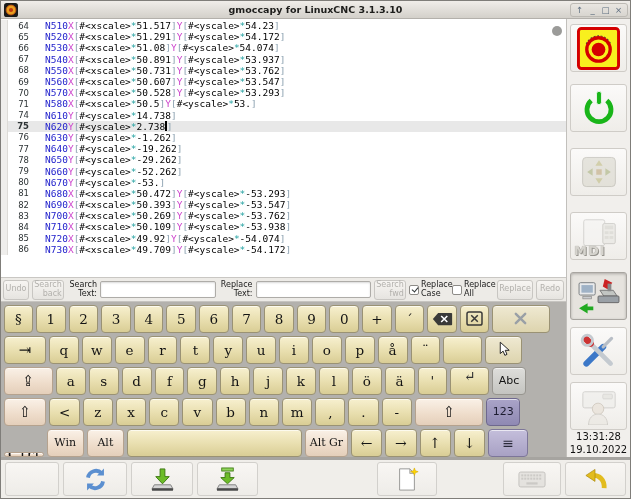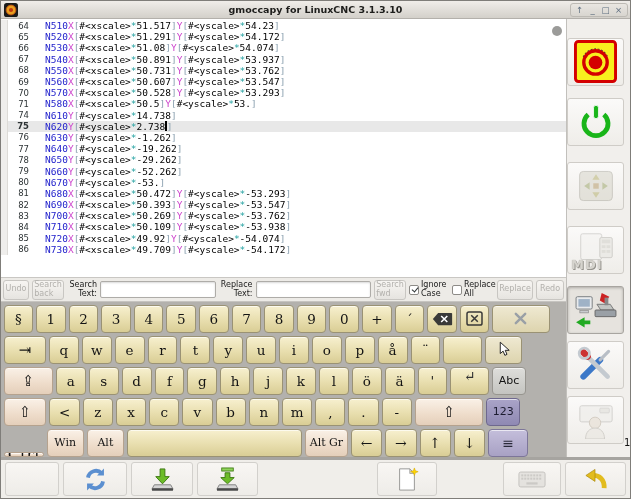--- a/index.html
+++ b/index.html
@@ -24,21 +24,21 @@
   .code-line.cur .lineno{font-weight:bold;}
   .code{font-family:"DejaVu Sans Mono",monospace;font-size:9.5px;padding-left:9px;color:#000;}
   .code .nw{color:#2323cc;}
   .code .ax{color:#cc44cc;}
   .code .br{color:#8ba0b0;}
   .code .op{color:#20a0a0;}
   .caret{display:inline-block;width:1.5px;height:10px;background:#000;vertical-align:-1px;}
   .scroll-thumb{position:absolute;right:4px;top:7px;width:10px;height:10px;border-radius:50%;background:#9b9b99;}
   
   .searchbar{height:24px;flex:0 0 24px;background:#edebe7;border-bottom:1px solid #c6c4c0;display:flex;align-items:center;padding:0 2px;gap:3px;font-size:8px;}
-  .sbtn{background:linear-gradient(#f7f5f2,#e6e4e0);border:1px solid #c8c6c2;border-radius:3px;color:#b2b0ac;text-align:left;line-height:1.1;padding:1px 2px;height:20px;display:flex;align-items:center;justify-content:center;}
+  .sbtn{background:linear-gradient(#f7f5f2,#e6e4e0);border:1px solid #c8c6c2;border-radius:3px;color:#b2b0ac;text-align:right;line-height:1.1;padding:1px 2px;height:20px;display:flex;align-items:center;justify-content:center;}
   .sbtn.one{width:26px;flex:0 0 26px;}
   .sbtn.two{width:32px;flex:0 0 32px;}
   .slabel{color:#1a1a1a;text-align:right;line-height:1.1;flex:0 0 auto;}
   .sinput{height:17px;background:#fff;border:1px solid #aeaca8;border-radius:2px;box-shadow:inset 0 1px 2px rgba(0,0,0,.15);flex:1 1 96px;min-width:60px;font-size:8px;padding:0 2px;font-family:"DejaVu Sans",sans-serif;}
   .chkwrap{display:flex;align-items:center;gap:2px;flex:0 0 auto;}
   .chk{width:10px;height:10px;background:#fff;border:1px solid #8d8b87;border-radius:2px;position:relative;flex:0 0 10px;}
   .chk.on:after{content:"";position:absolute;left:2px;top:1px;width:5px;height:3px;border-left:1.6px solid #2e3436;border-bottom:1.6px solid #2e3436;transform:rotate(-50deg);}
   .chklabel{color:#1a1a1a;line-height:1.1;}
   
   .keyboard{height:157px;flex:0 0 157px;background:#b3b1ad;padding:1px 1px;display:flex;flex-direction:column;}
@@ -46,21 +46,21 @@
   .k{margin:1.5px;border-radius:4px;border:1px solid #9a9274;background:linear-gradient(180deg,#f7f0cf 0%,#e8deae 55%,#d9cd95 100%);box-shadow:inset 0 1px 0 rgba(255,255,255,.65);display:flex;align-items:center;justify-content:center;font-family:"DejaVu Serif",serif;font-size:13.5px;color:#141414;overflow:hidden;}
   .k-m{background:linear-gradient(180deg,#faf1e7,#eedcca 60%,#e4cfba);border-color:#b5a28e;}
   .k-g{background:linear-gradient(180deg,#dededb,#c4c4c0);border-color:#97958f;font-family:"DejaVu Sans",sans-serif;}
   .k-p{background:linear-gradient(180deg,#aaa4c8,#8f89b3);border-color:#6e688e;color:#1c1c30;font-family:"DejaVu Sans",sans-serif;}
   .k-pl{background:linear-gradient(180deg,#c4bedb,#a8a1c4);border-color:#7d7699;color:#2a2a3a;}
   .k-pale{color:#9aa0a8;background:linear-gradient(180deg,#efe9d2,#ddd4ae);}
   .k-enter{align-items:flex-end;justify-content:center;}
   .k-enter2{align-items:flex-start;justify-content:center;color:#333;}
   .k-sp{visibility:hidden;border:none;background:none;box-shadow:none;}
   
-  .sidebar{flex:1 1 auto;background:#f1efec;border-left:1px solid #c2c0bc;display:flex;flex-direction:row;align-items:center;overflow:hidden;}
+  .sidebar{flex:1 1 auto;background:#f1efec;border-left:1px solid #c2c0bc;display:flex;flex-direction:column;align-items:center;overflow:hidden;}
   .side-btn{width:57px;height:48px;flex:0 0 48px;background:linear-gradient(#fbfaf9,#efede9);border:1px solid #cfccc7;border-radius:3px;display:flex;align-items:center;justify-content:center;position:relative;}
   .side-btn.dis .ico{opacity:.55;filter:grayscale(35%);}
   .side-btn.act{background:#e6e3de;box-shadow:inset 0 1px 3px rgba(0,0,0,.25);border-color:#a8a5a0;}
   .side-label{position:absolute;left:3px;bottom:1px;font-size:13px;font-weight:bold;color:#d6d4ce;text-shadow:0 0 1px #96948e,1px 1px 0 #96948e;letter-spacing:1px;}
   .clock{margin-top:auto;margin-bottom:8px;text-align:center;font-size:10px;color:#111;line-height:13px;}
   
   .toolbar{height:41px;flex:0 0 41px;background:#f0eeea;border-top:3px solid #a6a4a0;display:flex;align-items:center;padding:0 2px;}
   .tbtn{height:34px;background:linear-gradient(#f8f6f3,#eeece8);border:1px solid #d2d0cc;border-radius:3px;display:flex;align-items:center;justify-content:center;margin:0 2px;}
   .tbtn.dis svg{opacity:.65;}
   .tspacer{height:34px;}
@@ -121,21 +121,21 @@
       <div class="searchbar">
         <div class="sbtn one">Undo</div>
         <div class="sbtn two">Search back</div>
         <div class="slabel" style="width:30px">Search Text:</div>
         <input class="sinput" value="" style="">
         <div class="slabel" style="width:34px">Replace Text:</div>
         <input class="sinput" value="" style="">
         <div class="sbtn two">Search fwd</div>
         <div class="chkwrap">
           <span class="chk on"></span>
-          <span class="chklabel" style="width:28px">Ignore Case</span>
+          <span class="chklabel" style="width:28px">Replace Case</span>
         </div>
         <div class="chkwrap">
           <span class="chk"></span>
           <span class="chklabel" style="width:30px">Replace All</span>
         </div>
         <div class="sbtn" style="width:36px;flex:0 0 36px">Replace</div>
         <div class="sbtn" style="width:28px;flex:0 0 28px">Redo</div>
       </div>
 
       <div class="keyboard">

